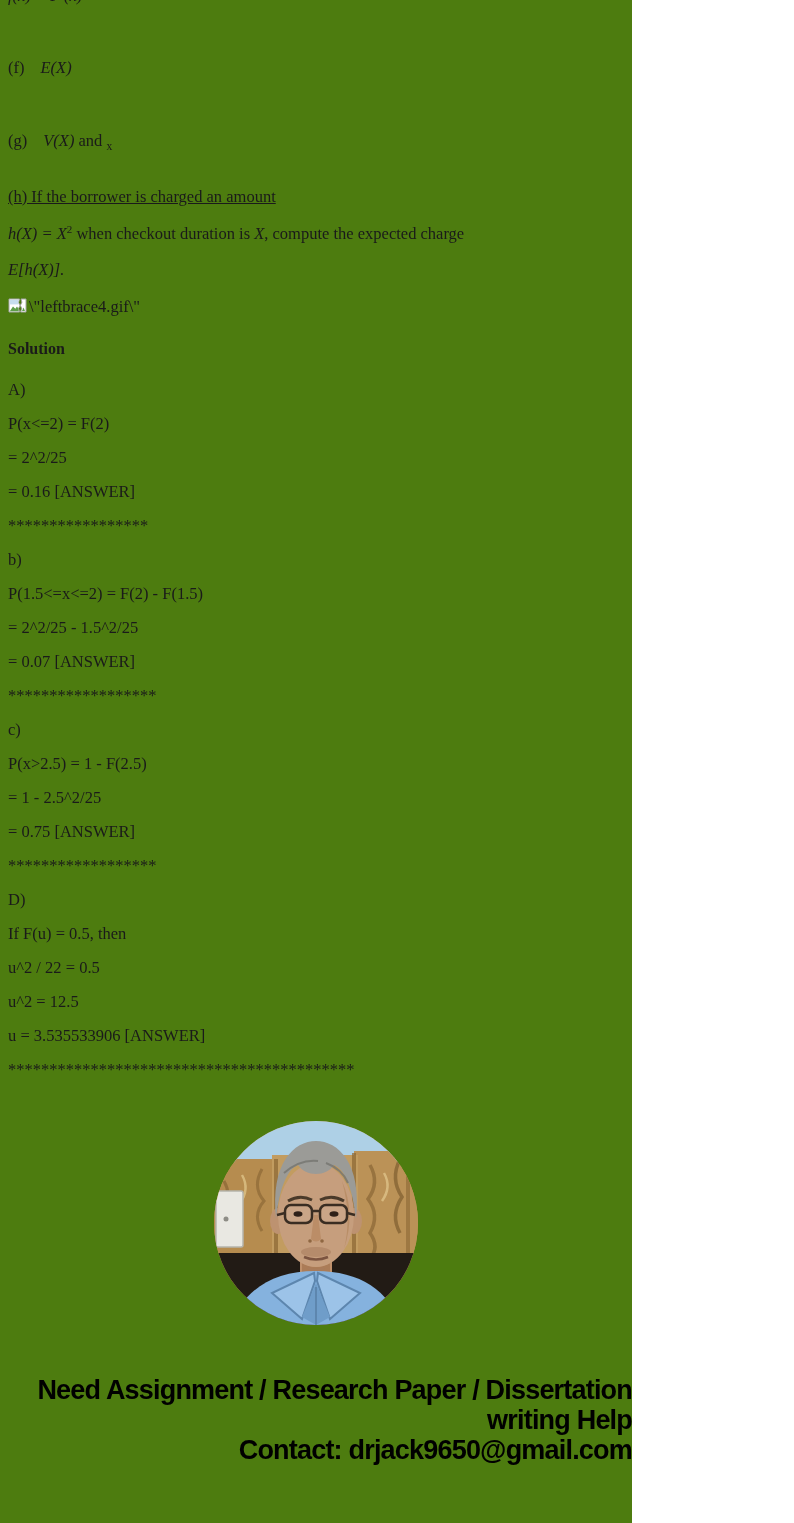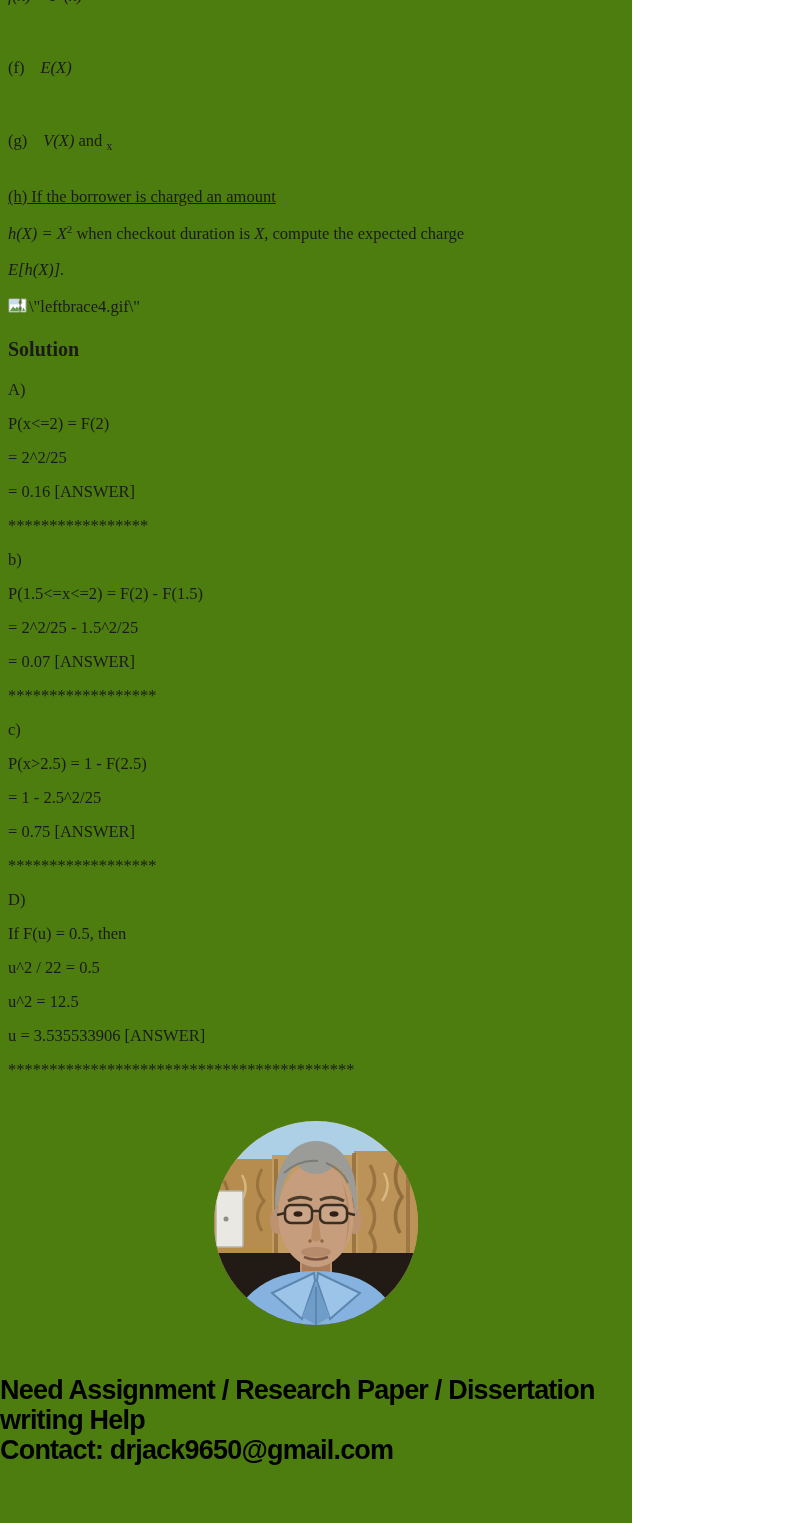--- a/index.html
+++ b/index.html
@@ -10,24 +10,24 @@
   .mi{font-style:italic;}
   .tsp{display:inline-block;width:16px;}
   sup.s2{font-size:11px;line-height:0;vertical-align:6px;}
   sub.sx{font-size:11.5px;line-height:0;vertical-align:-4px;}
   .mtneg{margin-top:-13px;}
   .mt55{margin-top:55px;} .mt36{margin-top:56px;font-family:Liberation Serif, serif;} .mt39{margin-top:39px;text-decoration:underline;}
   .mt20{margin-top:20px;} .mt19{margin-top:19px;}
   .mt23{margin-top:23px;} .mt17{margin-top:17px;}
   .imgrow{line-height:19px;}
   .bimg{display:inline-block;vertical-align:-3px;margin-right:2px;}
-  h2.solution{font-size:20px;font-weight:bold;margin:21px 0 0 0;line-height:18px;}
+  h2.solution{font-size:16px;font-weight:bold;margin:21px 0 0 0;line-height:18px;}
   .note{font-style:italic;max-width:772px;line-height:18.5px;margin-top:17px;}
   .avatar-wrap{width:204px;height:204px;margin:43px auto 0 auto;}
-  .footer{margin-top:50px;text-align:left;font-family:"Liberation Sans", sans-serif;
+  .footer{margin-top:50px;text-align:right;font-family:"Liberation Sans", sans-serif;
           font-weight:700;font-size:27px;line-height:30px;color:#000000;letter-spacing:-0.8px;}
 </style>
 </head>
 <body>
 
 <div class="page">
   <div class="textcol">
 
     <p class="mtneg mi">f(x) = F′(x)</p>
 

